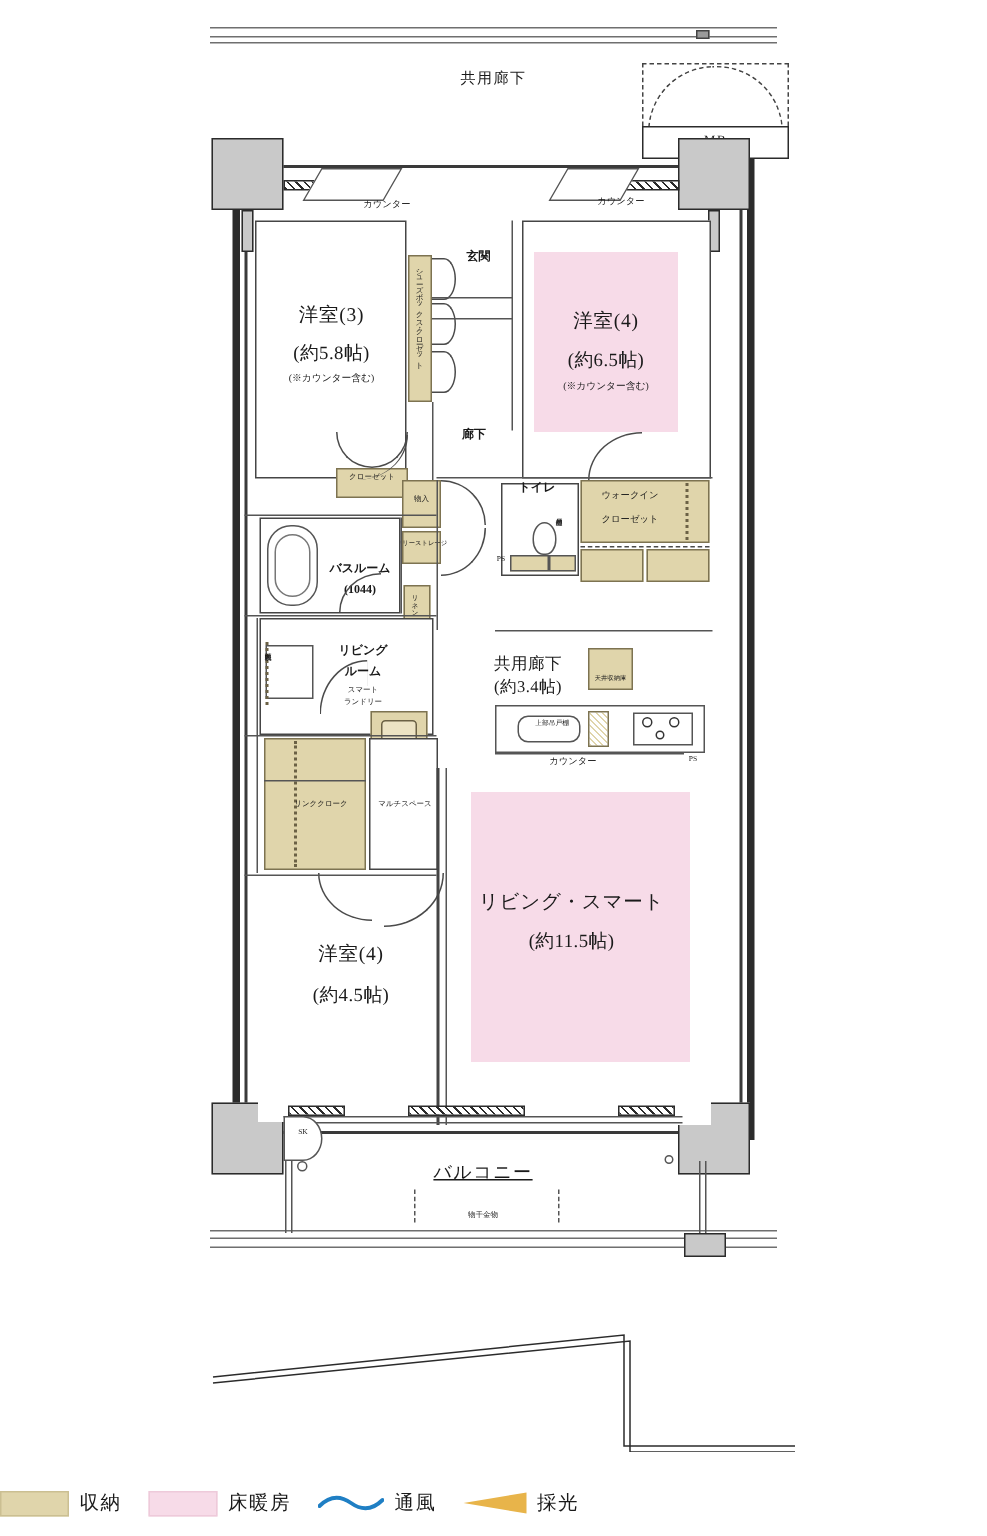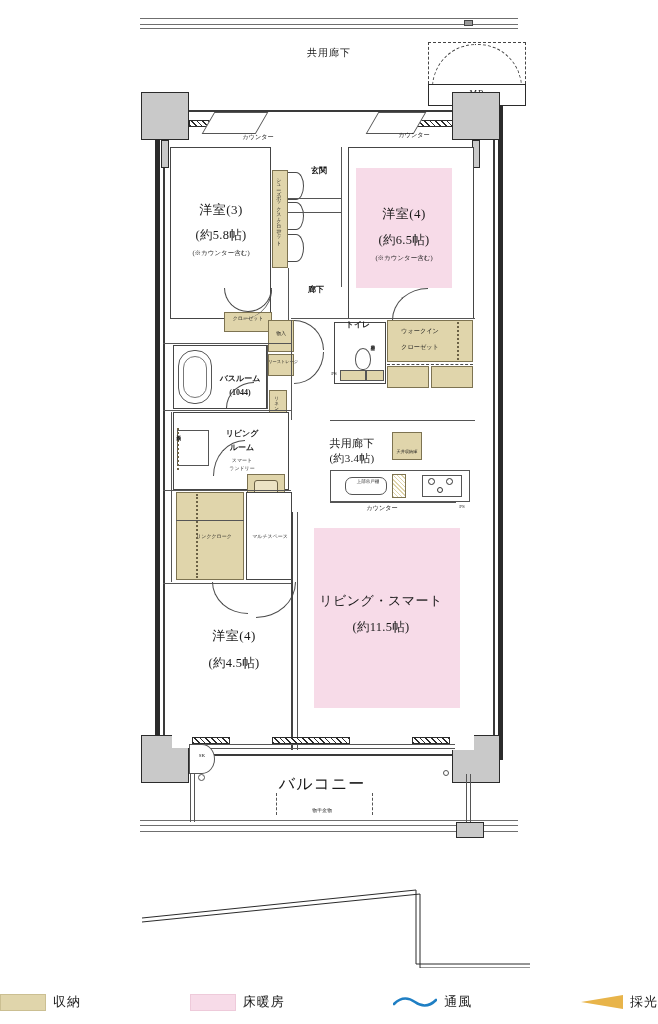--- a/index.html
+++ b/index.html
@@ -41,21 +41,21 @@
 
   .hatch{
     background:repeating-linear-gradient(45deg,#2b2b2b 0 1px,#ffffff 1px 4px);
     border:1px solid #2b2b2b;
   }
   .dashed-b{border-bottom:1px dashed #4a4a4a;}
   .dotted-v{border-left:2px dotted #6b6145;}
 
   
   .legend{position:absolute;left:0;top:980px;width:658px;height:44px;
-          display:flex;align-items:center;justify-content:space-between;gap:18px;}
+          display:flex;align-items:center;justify-content:flex-start;gap:18px;}
   .lg-item{display:flex;align-items:center;gap:7px;}
   .lg-sw{width:44px;height:15px;}
   .lg-txt{font-size:13px;letter-spacing:1px;}
   .lg-wave{width:44px;height:14px;}
   .lg-tri{width:0;height:0;border-top:7px solid transparent;border-bottom:7px solid transparent;border-right:42px solid #e8b44a;}
 </style>
 </head>
 <body>
 
 <div class="plan">
@@ -222,21 +222,21 @@
   <div class="abs hatch" style="left:272px;top:737px;width:78px;height:7px;"></div>
   <div class="abs hatch" style="left:412px;top:737px;width:38px;height:7px;"></div>
   <div class="abs hline" style="left:189px;top:744px;width:266px;"></div>
   <div class="abs hline" style="left:189px;top:748px;width:266px;"></div>
 
   <div class="abs" style="left:189px;top:744px;width:26px;height:30px;border:1px solid #555;border-radius:0 50% 50% 0;background:#fff;"></div>
   <div class="lbl c t-xxs" style="left:202px;top:753px;font-family:'Liberation Serif',serif;">SK</div>
   <div class="abs" style="left:198px;top:774px;width:7px;height:7px;border:1px solid #555;border-radius:50%;"></div>
   <div class="abs" style="left:443px;top:770px;width:6px;height:6px;border:1px solid #555;border-radius:50%;"></div>
 
-  <div class="lbl c t-corr" style="left:322px;top:775px;font-size:16px;">バルコニー</div>
+  <div class="lbl c t-corr" style="left:322px;top:775px;font-size:12px;text-decoration:underline;">バルコニー</div>
   <div class="abs" style="left:276px;top:793px;height:22px;border-left:1px dashed #555;"></div>
   <div class="abs" style="left:372px;top:793px;height:22px;border-left:1px dashed #555;"></div>
   <div class="lbl c t-xxs" style="left:322px;top:808px;">物干金物</div>
 
   <div class="abs thinline" style="left:140px;top:820px;width:378px;height:1px;"></div>
   <div class="abs thinline" style="left:140px;top:825px;width:378px;height:1px;"></div>
   <div class="abs thinline" style="left:140px;top:831px;width:378px;height:1px;"></div>
   <div class="abs" style="left:456px;top:822px;width:28px;height:16px;background:#c9c9c9;border:1px solid #2b2b2b;"></div>
   <div class="abs vline" style="left:190px;top:774px;height:48px;"></div>
   <div class="abs vline" style="left:194px;top:774px;height:48px;"></div>

